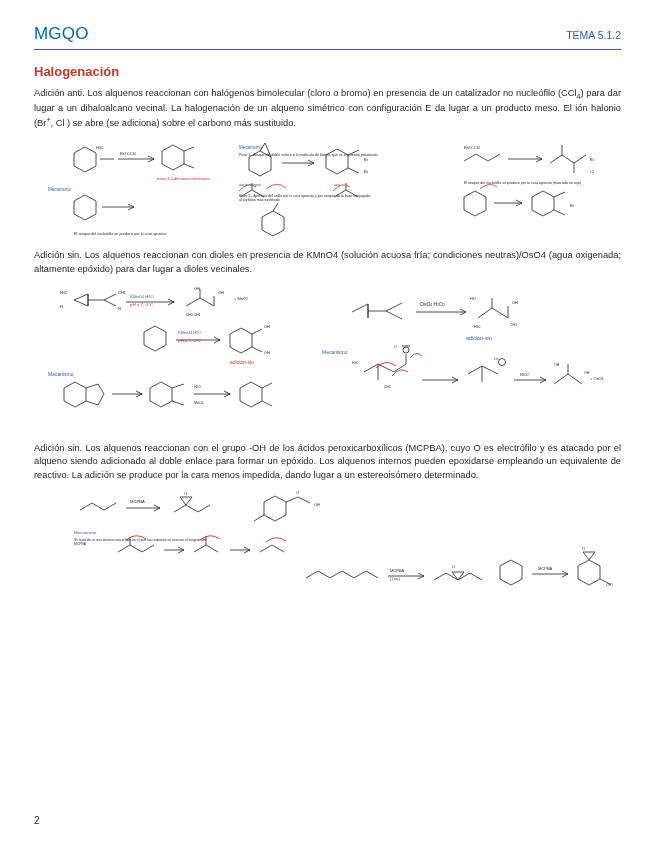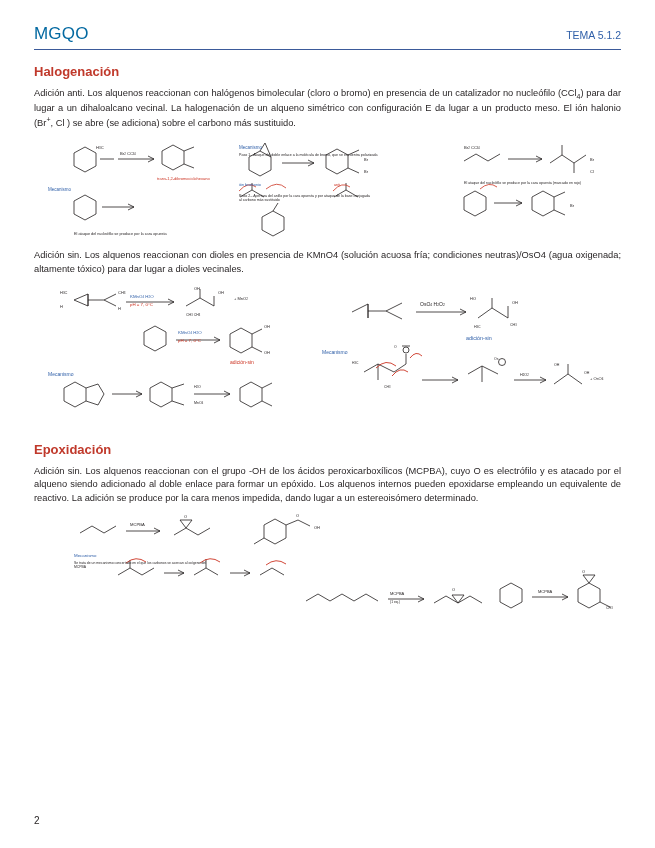--- a/index.html
+++ b/index.html
@@ -130,21 +130,21 @@
           <text x="205" y="58" font-size="3.6">Paso 2.- Apertura del anillo por la cara opuesta y por ataque de la base conjugada</text>
           <text x="205" y="62" font-size="3.6">al carbono más sustituido</text>
           <text x="40" y="96" font-size="3.8">El ataque del nucleófilo se produce por la cara opuesta</text>
           <text x="536" y="68" font-size="4">Br</text>
         </g>
       </svg>
     </div>
   </div>
 
   <div class="sec-wrap">
-    <p class="body">Adición sin. Los alquenos reaccionan con dioles en presencia de KMnO4 (solución acuosa fría; condiciones neutras)/OsO4 (agua oxigenada; altamente tóxico) para dar lugar a dioles vecinales.</p>
+    <p class="body">Adición sin. Los alquenos reaccionan con dioles en presencia de KMnO4 (solución acuosa fría; condiciones neutras)/OsO4 (agua oxigenada; altamente epóxido) para dar lugar a dioles vecinales.</p>
 
     <div class="fig">
       <svg width="587" height="148" viewBox="0 0 587 148">
         <rect x="0" y="0" width="587" height="148" fill="none"></rect>
         <g stroke="#231f20" stroke-width="0.8" fill="none">
 
           <polyline points="40,16 54,10 54,22 40,16"></polyline>
           <line x1="54" y1="10" x2="54" y2="22"></line>
           <line x1="54" y1="16" x2="70" y2="16"></line>
           <line x1="70" y1="16" x2="82" y2="10"></line>
@@ -248,21 +248,20 @@
           <text x="550" y="90" font-size="3.6">OH</text>
           <text x="556" y="96" font-size="4">+ OsO<tspan font-size="3">4</tspan></text>
           <text x="460" y="76" font-size="3.4">Os</text>
           <text x="360" y="64" font-size="3.4">O</text>
         </g>
       </svg>
     </div>
   </div>
 
   <div class="sec-wrap">
-    <h2 class="sec">Epoxidación</h2>
     <p class="body">Adición sin. Los alquenos reaccionan con el grupo -OH de los ácidos peroxicarboxílicos (MCPBA), cuyo O es electrófilo y es atacado por el alqueno siendo adicionado al doble enlace para formar un epóxido. Los alquenos internos pueden epoxidarse empleando un equivalente de reactivo. La adición se produce por la cara menos impedida, dando lugar a un estereoisómero determinado.</p>
 
     <div class="fig">
       <svg width="587" height="110" viewBox="0 0 587 110">
         <g stroke="#231f20" stroke-width="0.8" fill="none">
 
           <polyline points="46,20 58,13 70,20 82,13"></polyline>
           <line x1="92" y1="18" x2="126" y2="18"></line>
           <polyline points="120,15 126,18 120,21"></polyline>
 

